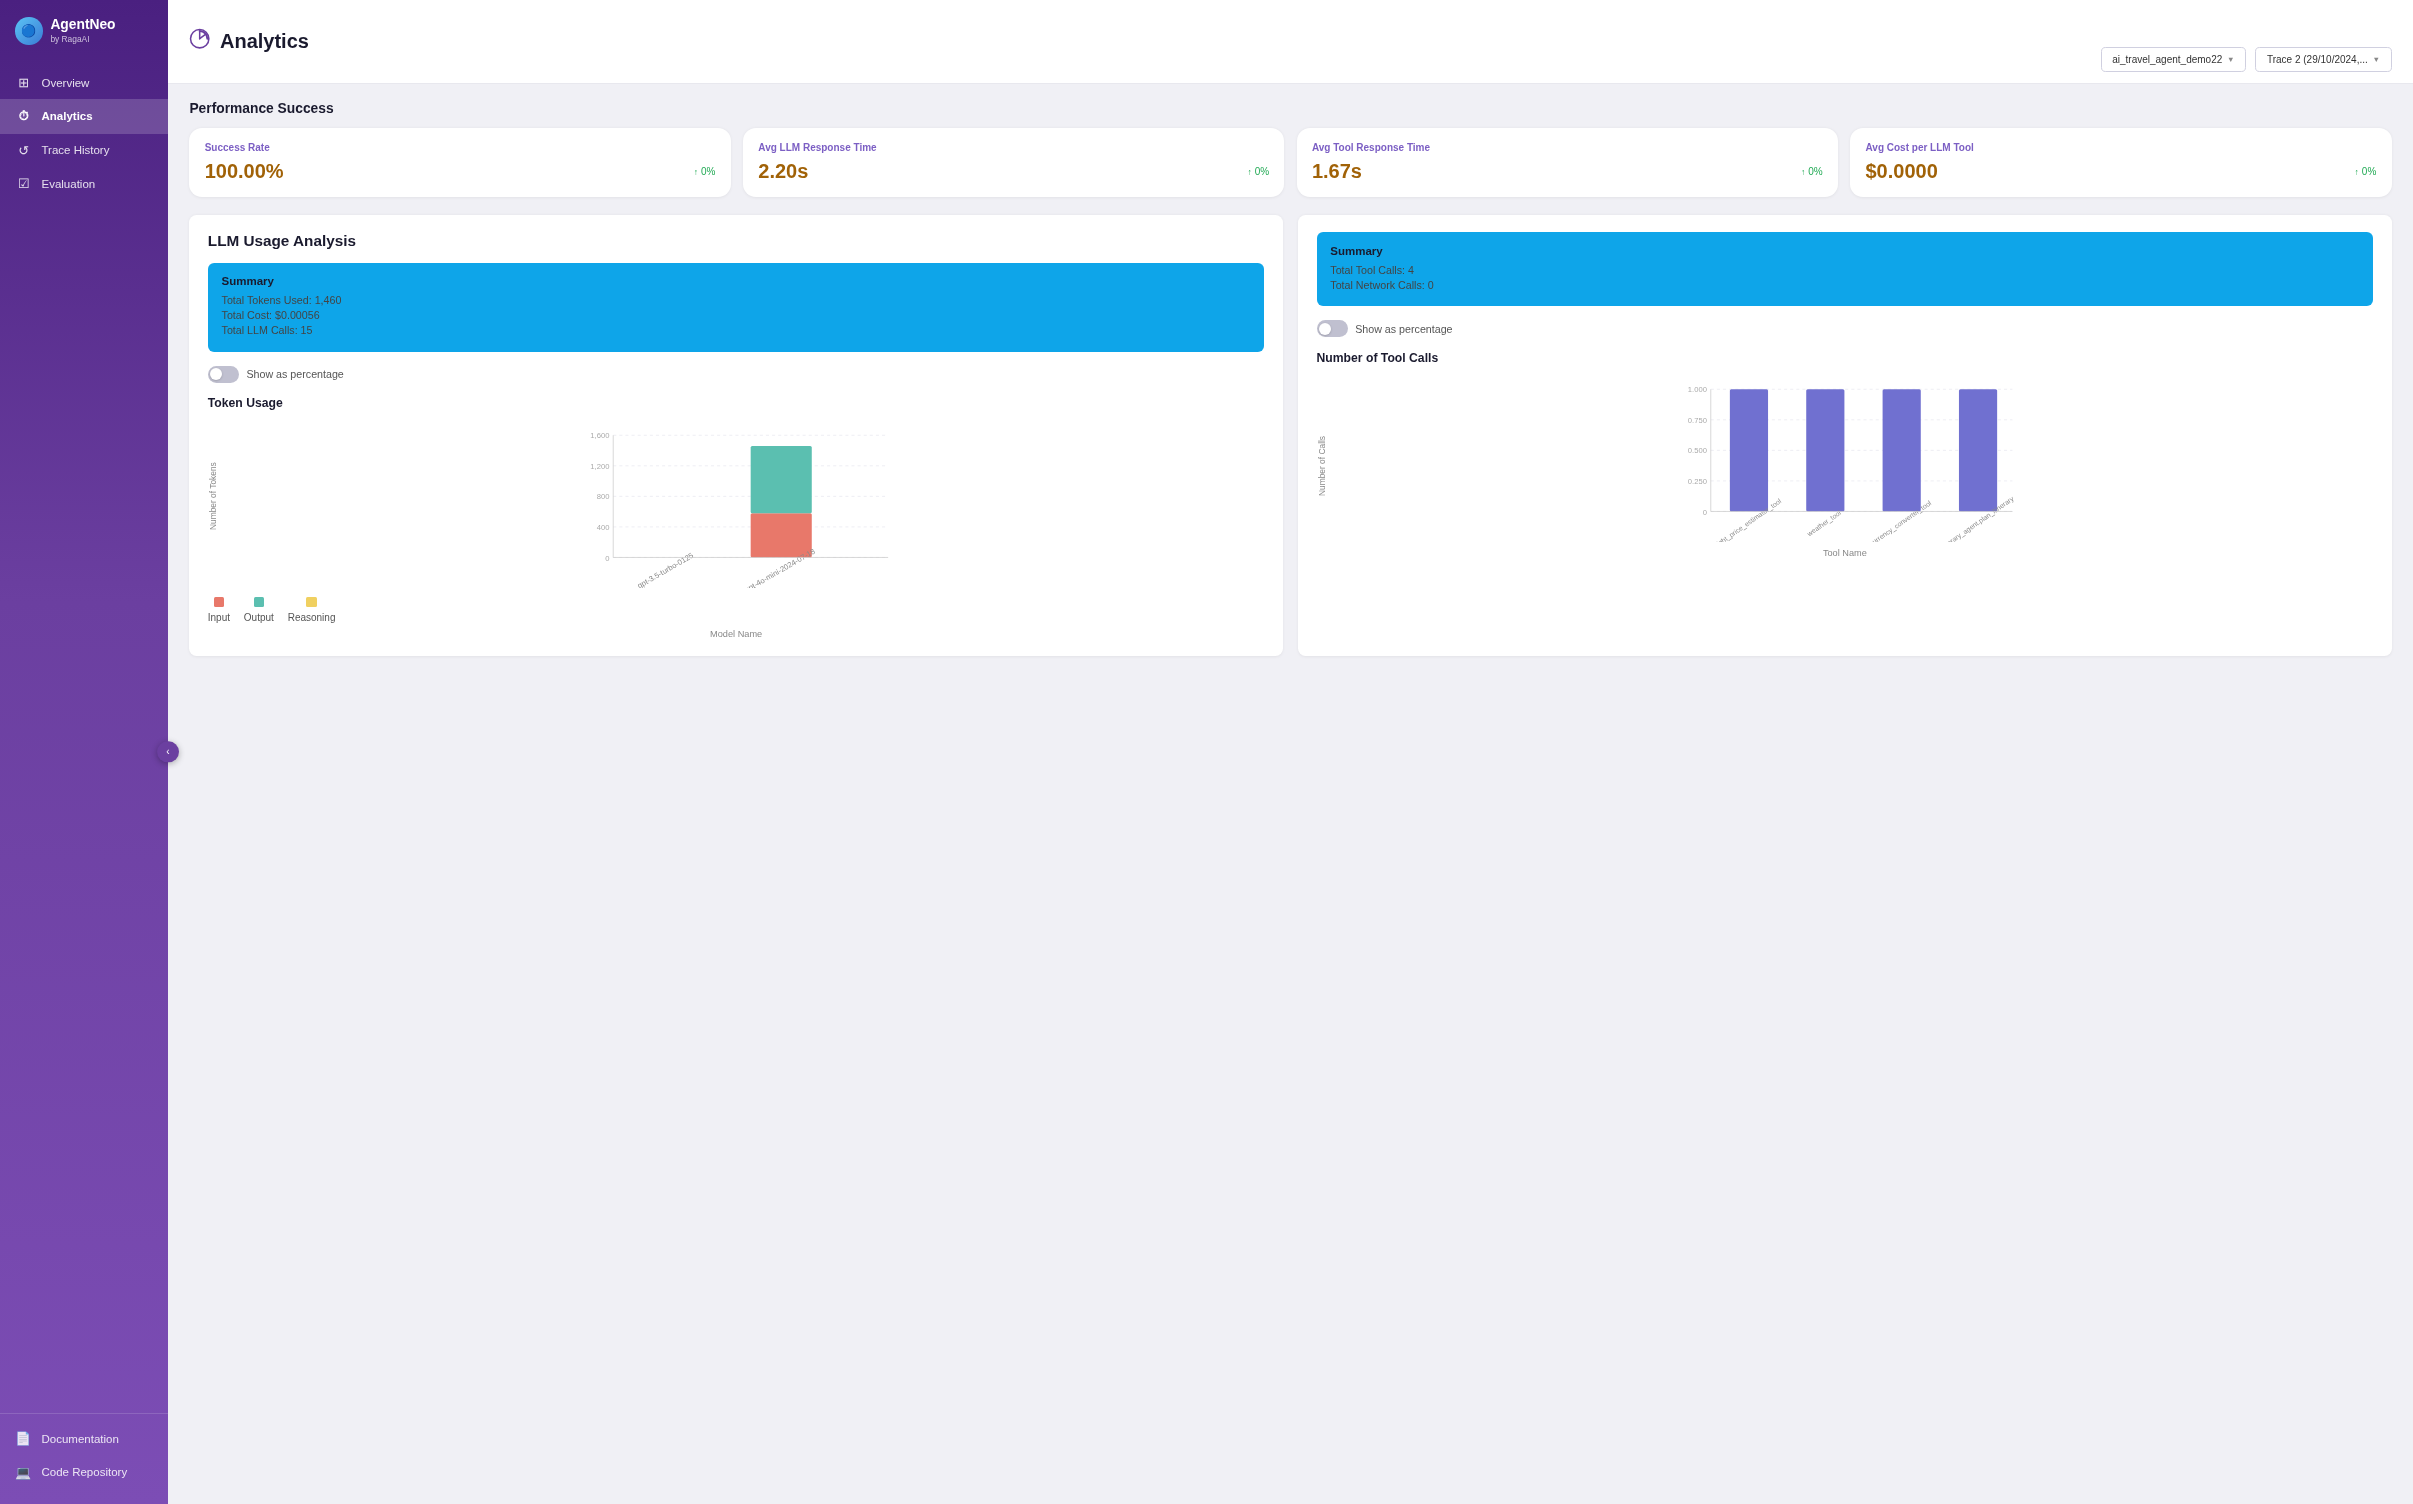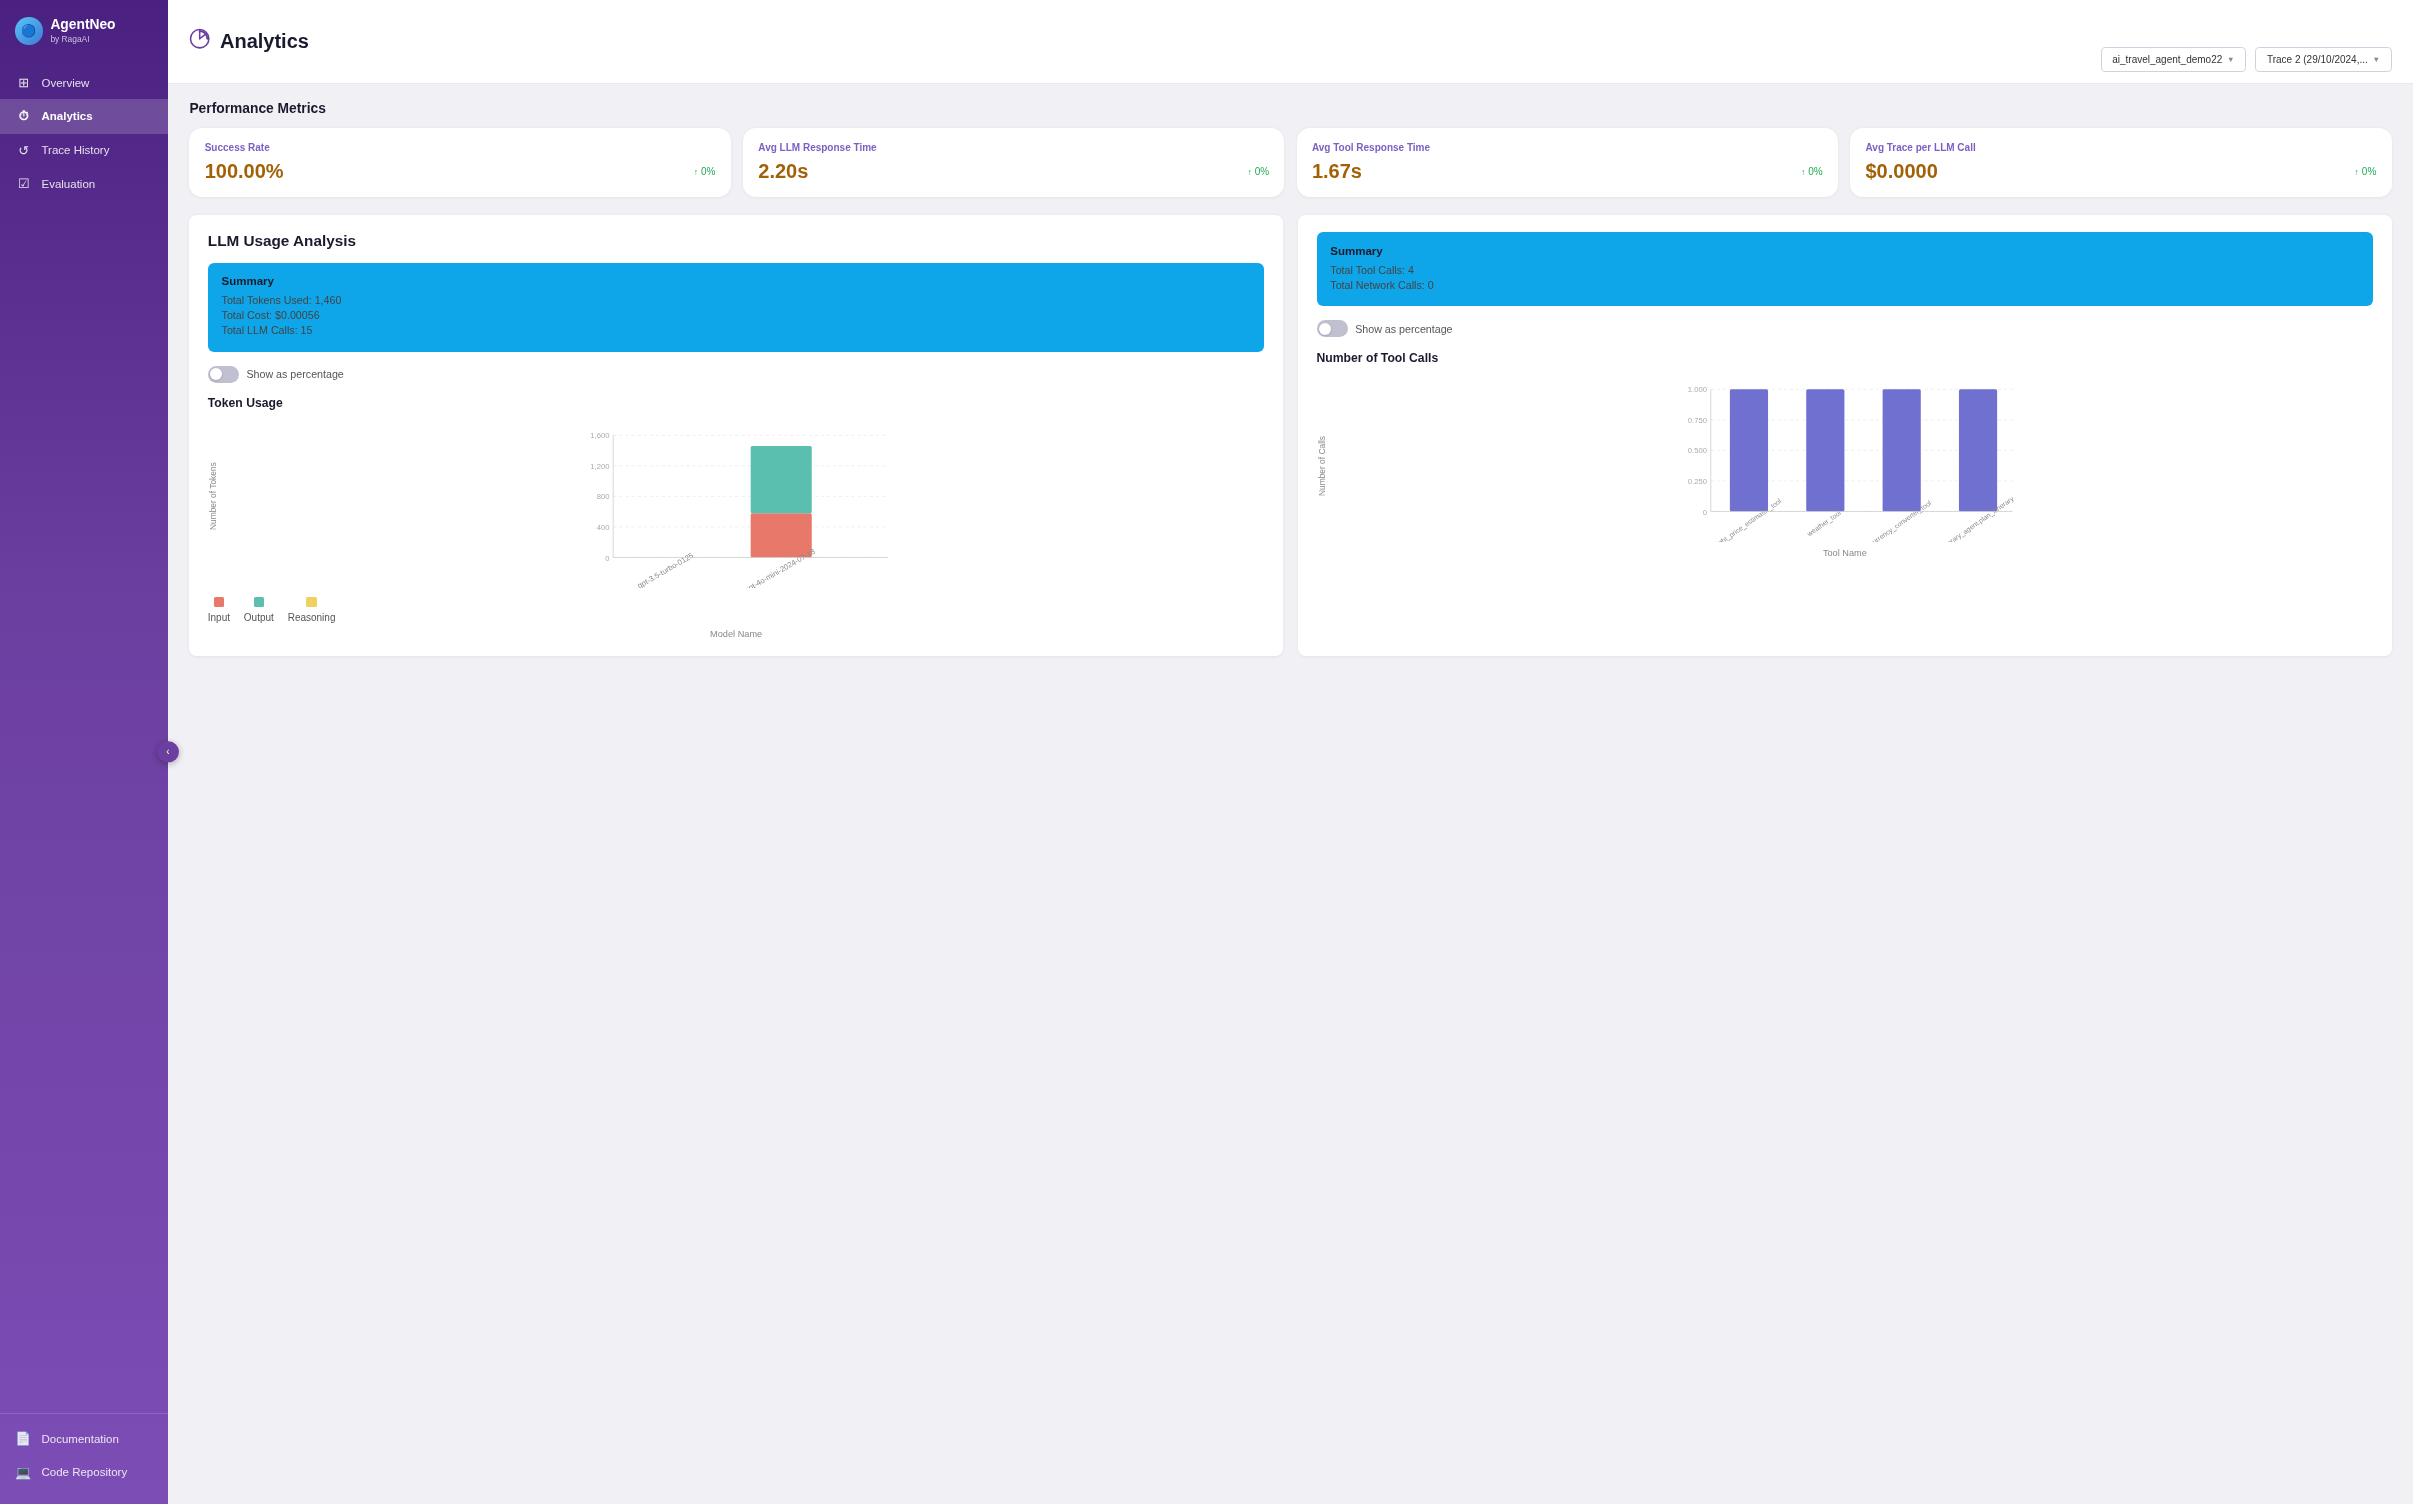--- a/index.html
+++ b/index.html
@@ -230,21 +230,21 @@
       </div>
       <div class="select-box">
         <span>Trace 2 (29/10/2024,...</span>
         <span class="chevron">▼</span>
       </div>
     </div>
   </div>
 
   <div id="content">
 
-    <div class="section-title">Performance Metrics</div>
+    <div class="section-title">Performance Success</div>
     <div class="metrics-grid">
       <div class="metric-card">
         <div class="metric-label">Success Rate</div>
         <div class="metric-value-row">
           <div class="metric-value">100.00%</div>
           <div class="metric-change">
             <span class="arrow-up">↑</span>
             <span>0%</span>
           </div>
         </div>
@@ -263,21 +263,21 @@
         <div class="metric-label">Avg Tool Response Time</div>
         <div class="metric-value-row">
           <div class="metric-value">1.67s</div>
           <div class="metric-change">
             <span class="arrow-up">↑</span>
             <span>0%</span>
           </div>
         </div>
       </div>
       <div class="metric-card">
-        <div class="metric-label">Avg Trace per LLM Call</div>
+        <div class="metric-label">Avg Cost per LLM Tool</div>
         <div class="metric-value-row">
           <div class="metric-value">$0.0000</div>
           <div class="metric-change">
             <span class="arrow-up">↑</span>
             <span>0%</span>
           </div>
         </div>
       </div>
     </div>
 

